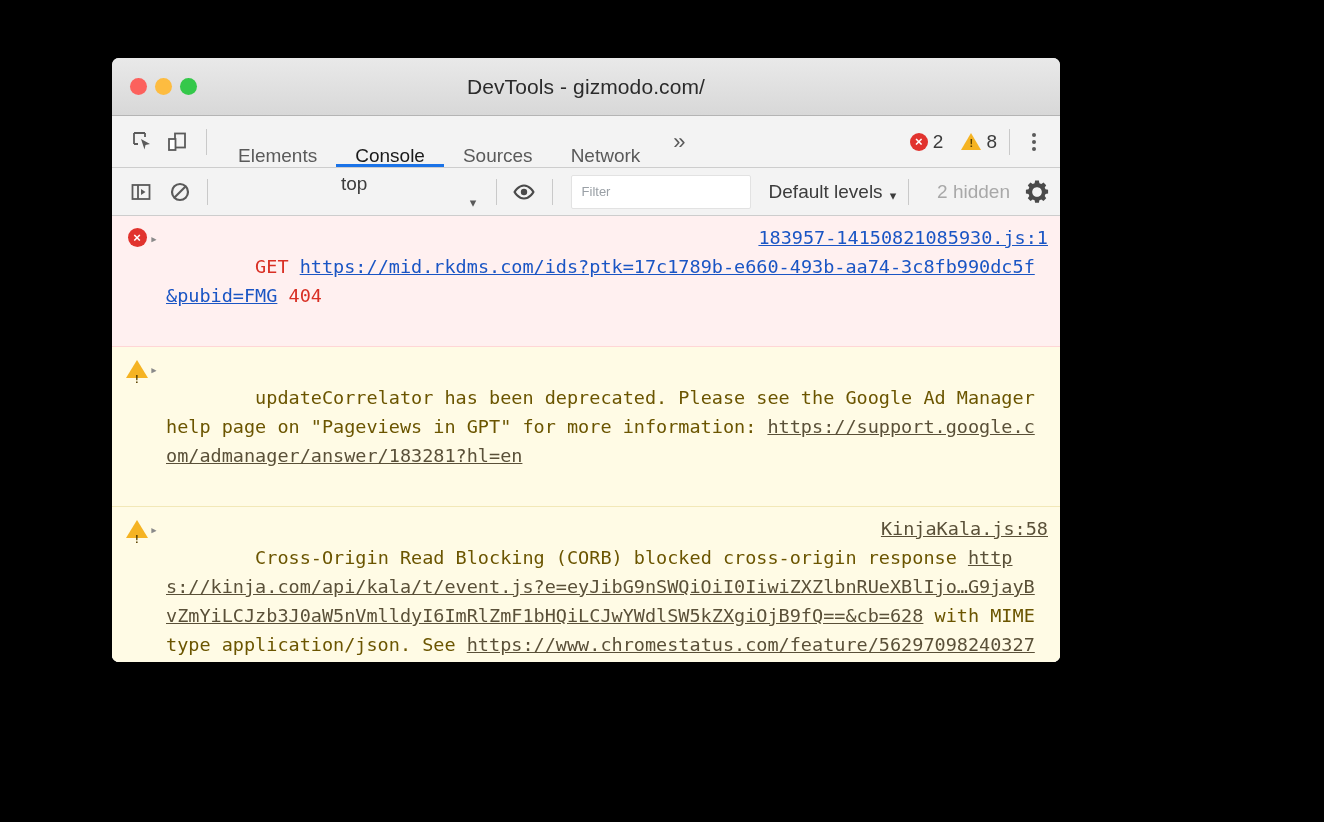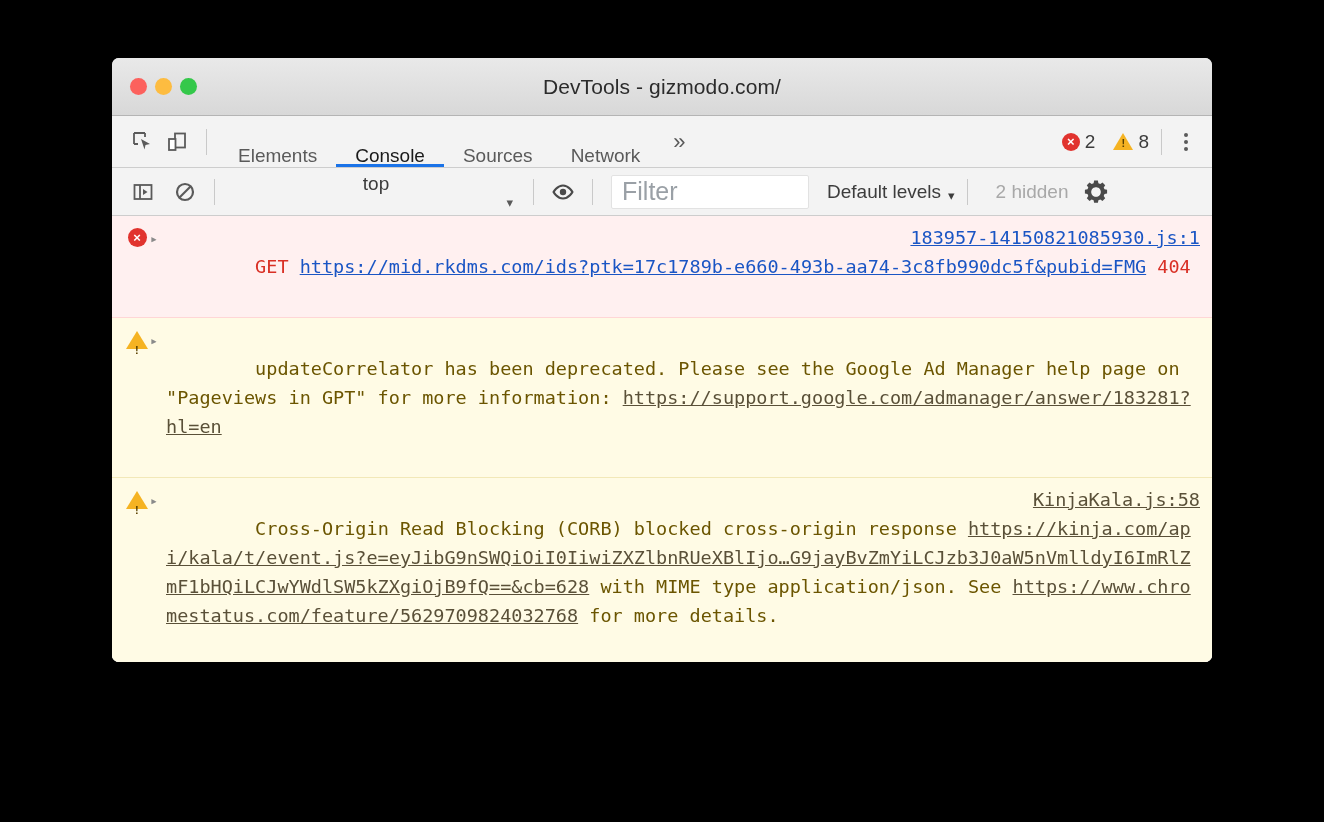--- a/index.html
+++ b/index.html
@@ -12,21 +12,21 @@
   }
   body {
     font-family: "Liberation Sans", sans-serif;
     -webkit-font-smoothing: antialiased;
   }
 
   .window {
     position: absolute;
     left: 112px;
     top: 58px;
-    width: 1100px;
+    width: 948px;
     height: 604px;
     background: #ffffff;
     border-radius: 7px;
     overflow: hidden;
     box-shadow: 0 10px 40px rgba(0,0,0,0.55);
   }
 
   
   .titlebar {
     position: relative;
@@ -189,21 +189,21 @@
   .filter-input {
     width: 198px;
     height: 34px;
     background: #ffffff;
     border: 1px solid #e2e2e2;
     border-radius: 2px;
     display: flex;
     align-items: center;
     padding: 0 10px;
     box-sizing: border-box;
-    font-size: 25px;
+    font-size: 13px;
     color: #9aa0a6;
     margin-left: 6px;
   }
   .levels {
     display: flex;
     align-items: flex-end;
     gap: 7px;
     font-size: 19px;
     color: #3c3c3c;
     margin-left: 18px;

